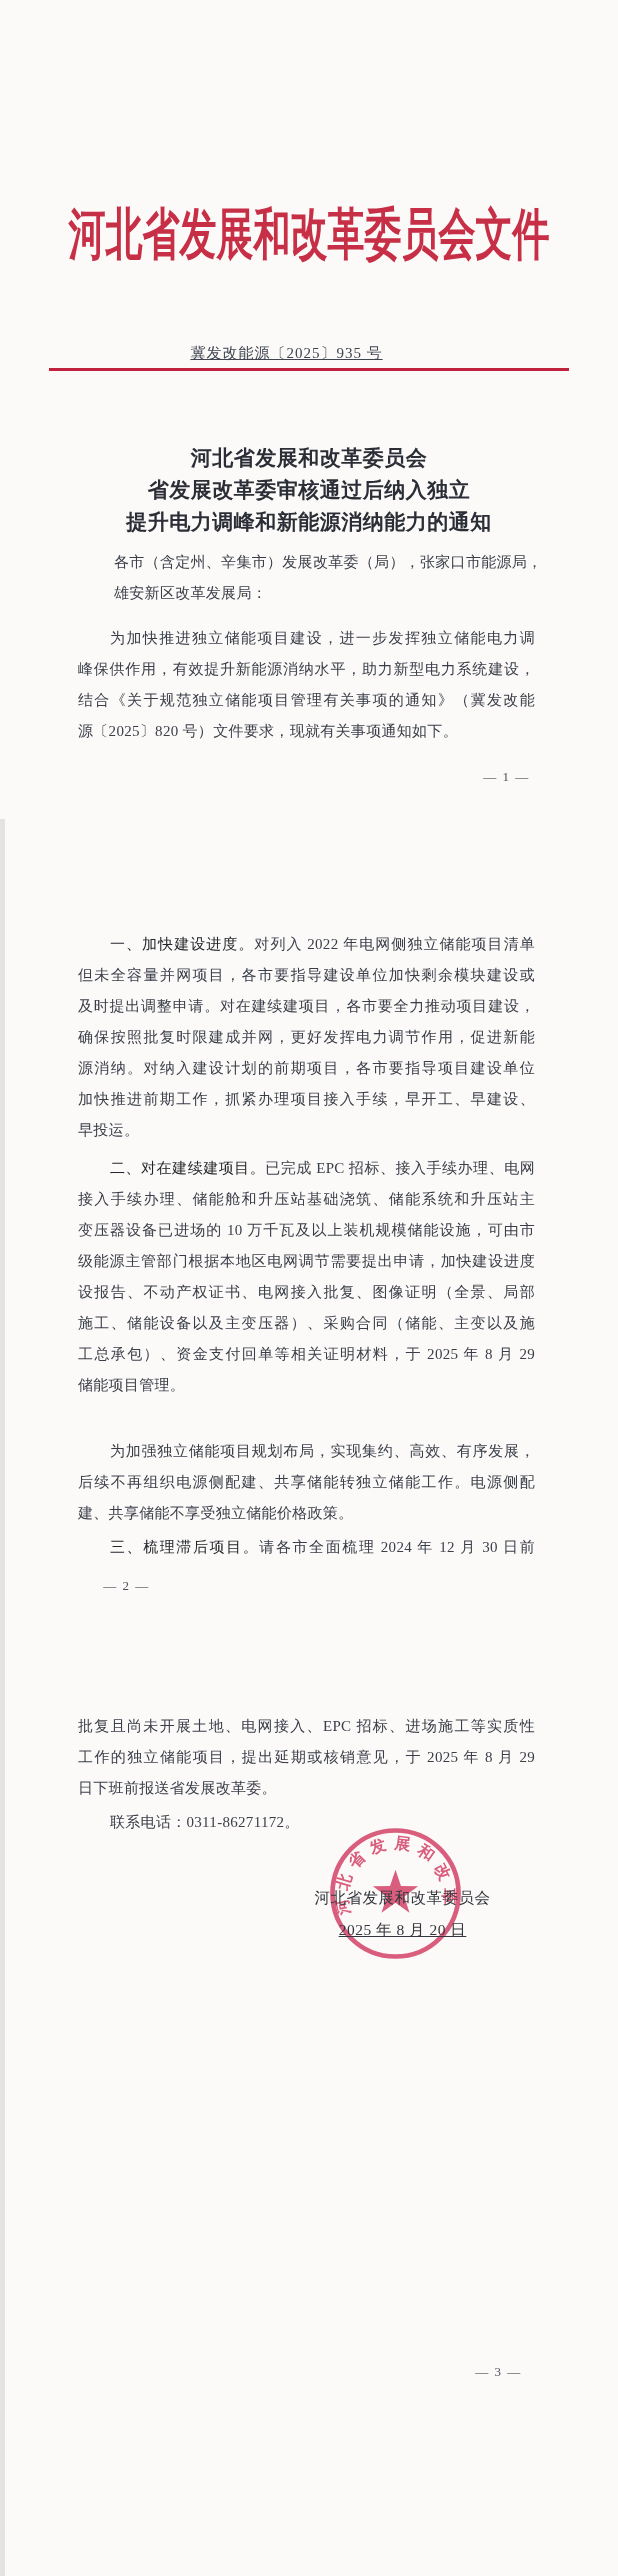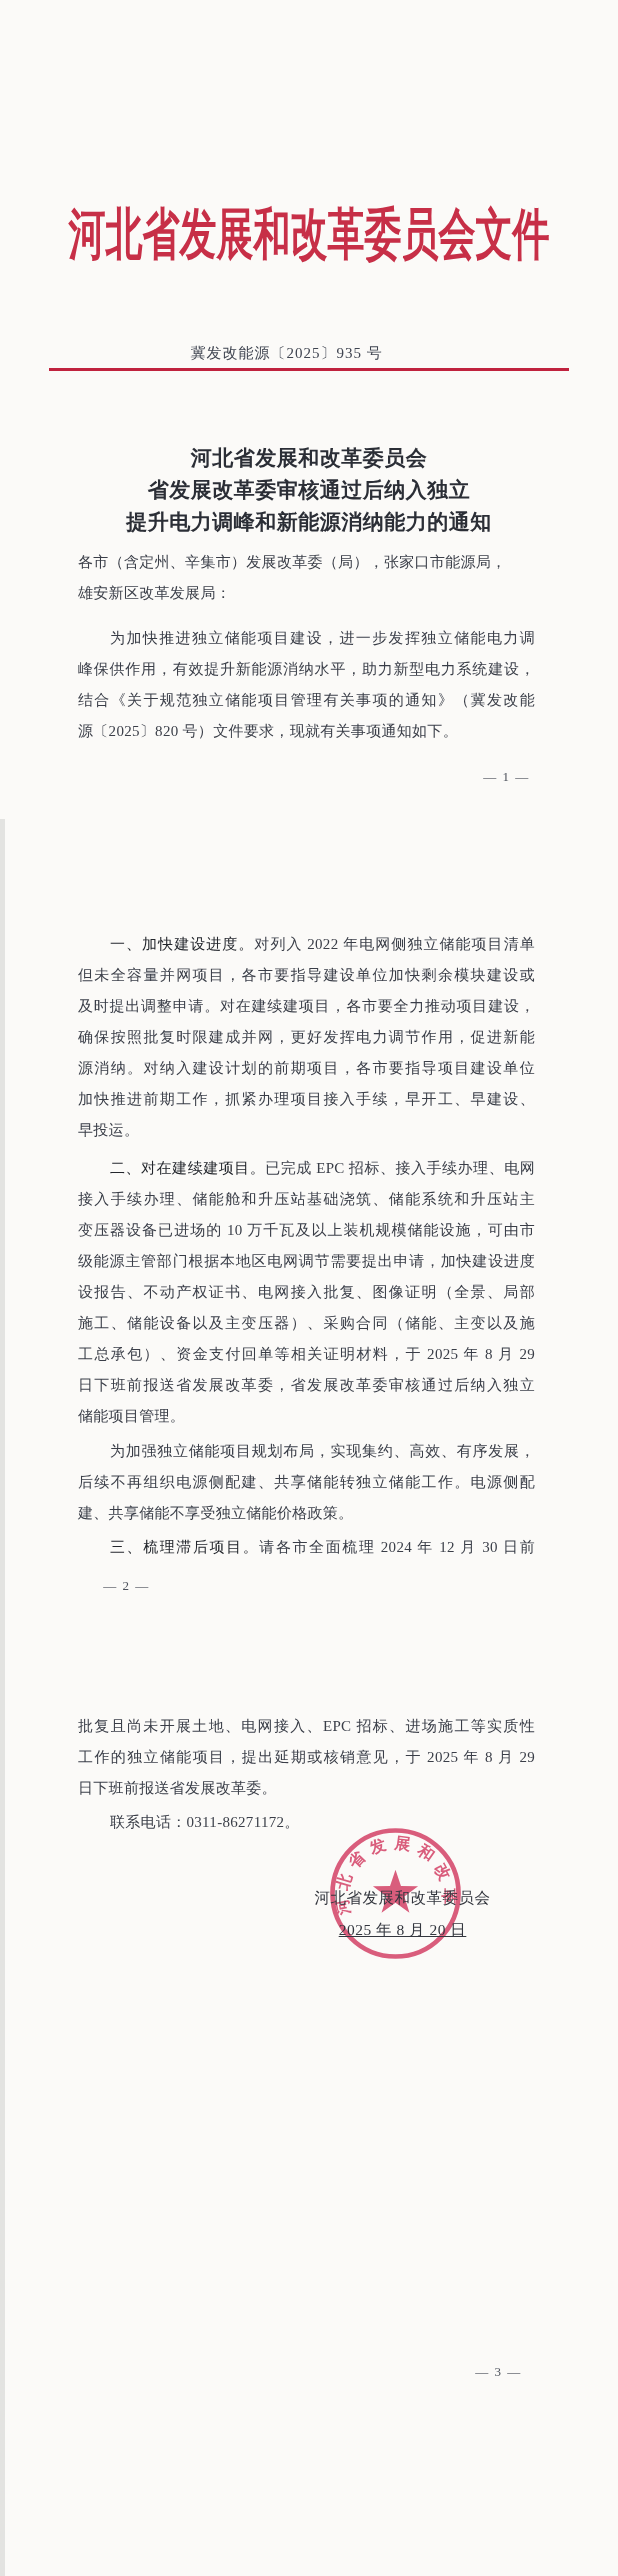--- a/index.html
+++ b/index.html
@@ -13,21 +13,21 @@
   .t{font-size:15px;line-height:31px;color:#3a3e48;letter-spacing:0.3px;}
   .j{text-align:justify;text-align-last:justify;}
   .ind{text-indent:32px;}
   .lead{font-weight:400;color:#23262c;font-family:"Liberation Sans","DejaVu Sans",sans-serif;}
   .banner{
     left:0;top:205px;width:618px;text-align:center;
     font-weight:700;font-size:37px;line-height:39px;color:#c72f47;
     transform:scaleY(1.5);transform-origin:50% 0;
     font-family:"DejaVu Serif","Liberation Serif",serif;white-space:nowrap;
   }
-  .docnum{left:0;top:345px;width:573px;text-align:center;font-size:15px;line-height:17.5px;color:#3f4450;letter-spacing:1px;}
+  .docnum{left:0;top:345px;width:573px;text-align:center;font-size:15px;line-height:17.5px;color:#3f4450;letter-spacing:1px;text-decoration:underline;}
   .redline{left:49px;top:368px;width:520px;height:2.6px;background:#c0223e;}
   .doctitle{left:0;top:442px;width:618px;text-align:center;font-weight:700;font-size:21px;line-height:32px;color:#2b2e36;letter-spacing:0.5px;}
   .pagenum{font-size:13px;line-height:15.5px;color:#4c515b;letter-spacing:1.5px;white-space:nowrap;}
   .sealsvg{left:318px;top:1816px;width:155px;height:155px;opacity:0.88;}
   .issuer{left:222px;top:1888px;width:361px;text-align:center;font-size:15.5px;line-height:20.6px;color:#33363e;letter-spacing:0.5px;}
   .issuedate{left:222px;top:1920px;width:361px;text-align:center;font-size:15.5px;line-height:20.6px;color:#33363e;letter-spacing:0.5px;text-decoration:underline;}
   .leftshadow{left:0;top:819px;width:4.6px;height:2410px;background:#e3e3e1;}
   svg text{font-family:"Liberation Serif","DejaVu Serif",serif;}
 </style>
 </head>
@@ -42,21 +42,21 @@
   <div class="abs docnum">冀发改能源〔2025〕935 号</div>
 
   <div class="abs redline"></div>
 
   <div class="abs doctitle">
     <div>河北省发展和改革委员会</div>
     <div>省发展改革委审核通过后纳入独立</div>
     <div>提升电力调峰和新能源消纳能力的通知</div>
   </div>
 
-  <div class="abs col t" style="top:547px;">
+  <div class="abs col t" style="top:547px;margin-left:36px;">
     <div>各市（含定州、辛集市）发展改革委（局），张家口市能源局，</div>
     <div>雄安新区改革发展局：</div>
   </div>
 
   <div class="abs col t" style="top:623px;">
     <div class="j ind">为加快推进独立储能项目建设，进一步发挥独立储能电力调</div>
     <div class="j">峰保供作用，有效提升新能源消纳水平，助力新型电力系统建设，</div>
     <div class="j">结合《关于规范独立储能项目管理有关事项的通知》（冀发改能</div>
     <div>源〔2025〕820 号）文件要求，现就有关事项通知如下。</div>
   </div>
@@ -74,21 +74,20 @@
   </div>
 
   <div class="abs col t" style="top:1152px;">
     <div class="j ind"><span class="lead">二、对在建续建项目。</span><span>已完成 EPC 招标、接入手续办理、电网</span></div>
     <div class="j">接入手续办理、储能舱和升压站基础浇筑、储能系统和升压站主</div>
     <div class="j">变压器设备已进场的 10 万千瓦及以上装机规模储能设施，可由市</div>
     <div class="j">级能源主管部门根据本地区电网调节需要提出申请，加快建设进度</div>
     <div class="j">设报告、不动产权证书、电网接入批复、图像证明（全景、局部</div>
     <div class="j">施工、储能设备以及主变压器）、采购合同（储能、主变以及施</div>
     <div class="j">工总承包）、资金支付回单等相关证明材料，于 2025 年 8 月 29</div>
-    <div class="j">日下班前报送省发展改革委，省发展改革委审核通过后纳入独立</div>
     <div>储能项目管理。</div>
   </div>
 
   <div class="abs col t" style="top:1436px;">
     <div class="j ind">为加强独立储能项目规划布局，实现集约、高效、有序发展，</div>
     <div class="j">后续不再组织电源侧配建、共享储能转独立储能工作。电源侧配</div>
     <div>建、共享储能不享受独立储能价格政策。</div>
   </div>
 
   <div class="abs col t" style="top:1531px;">

